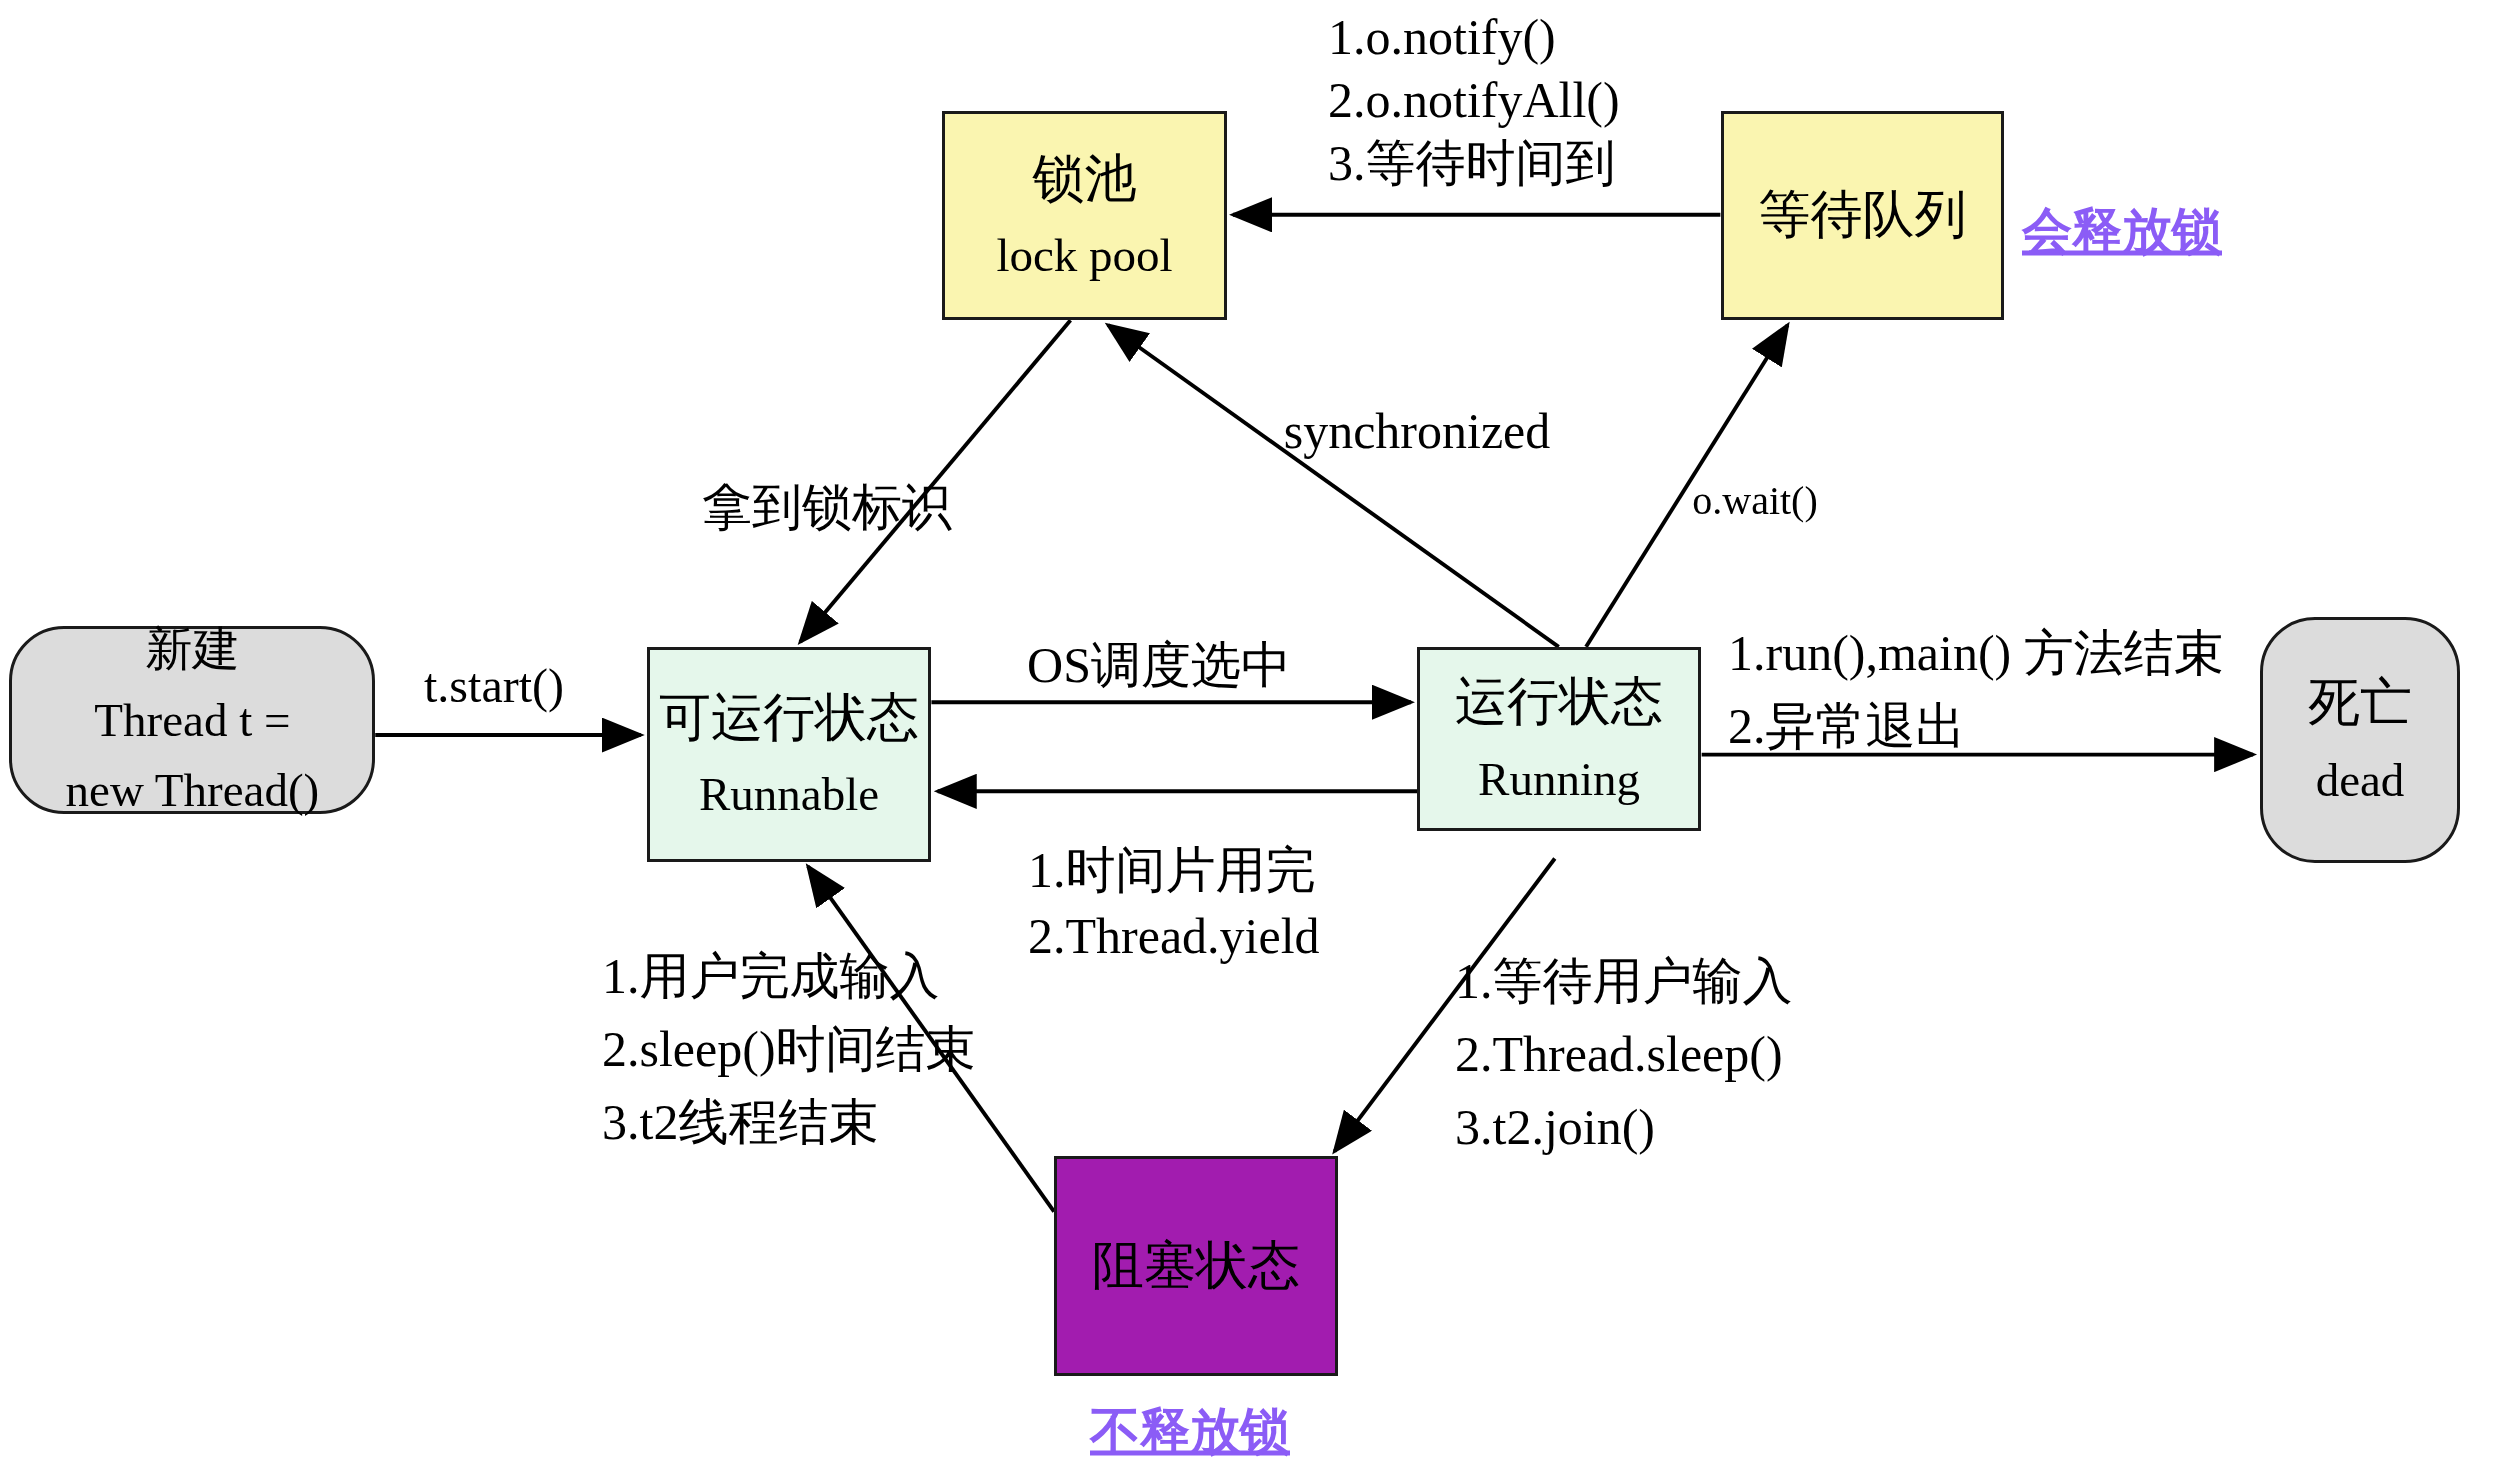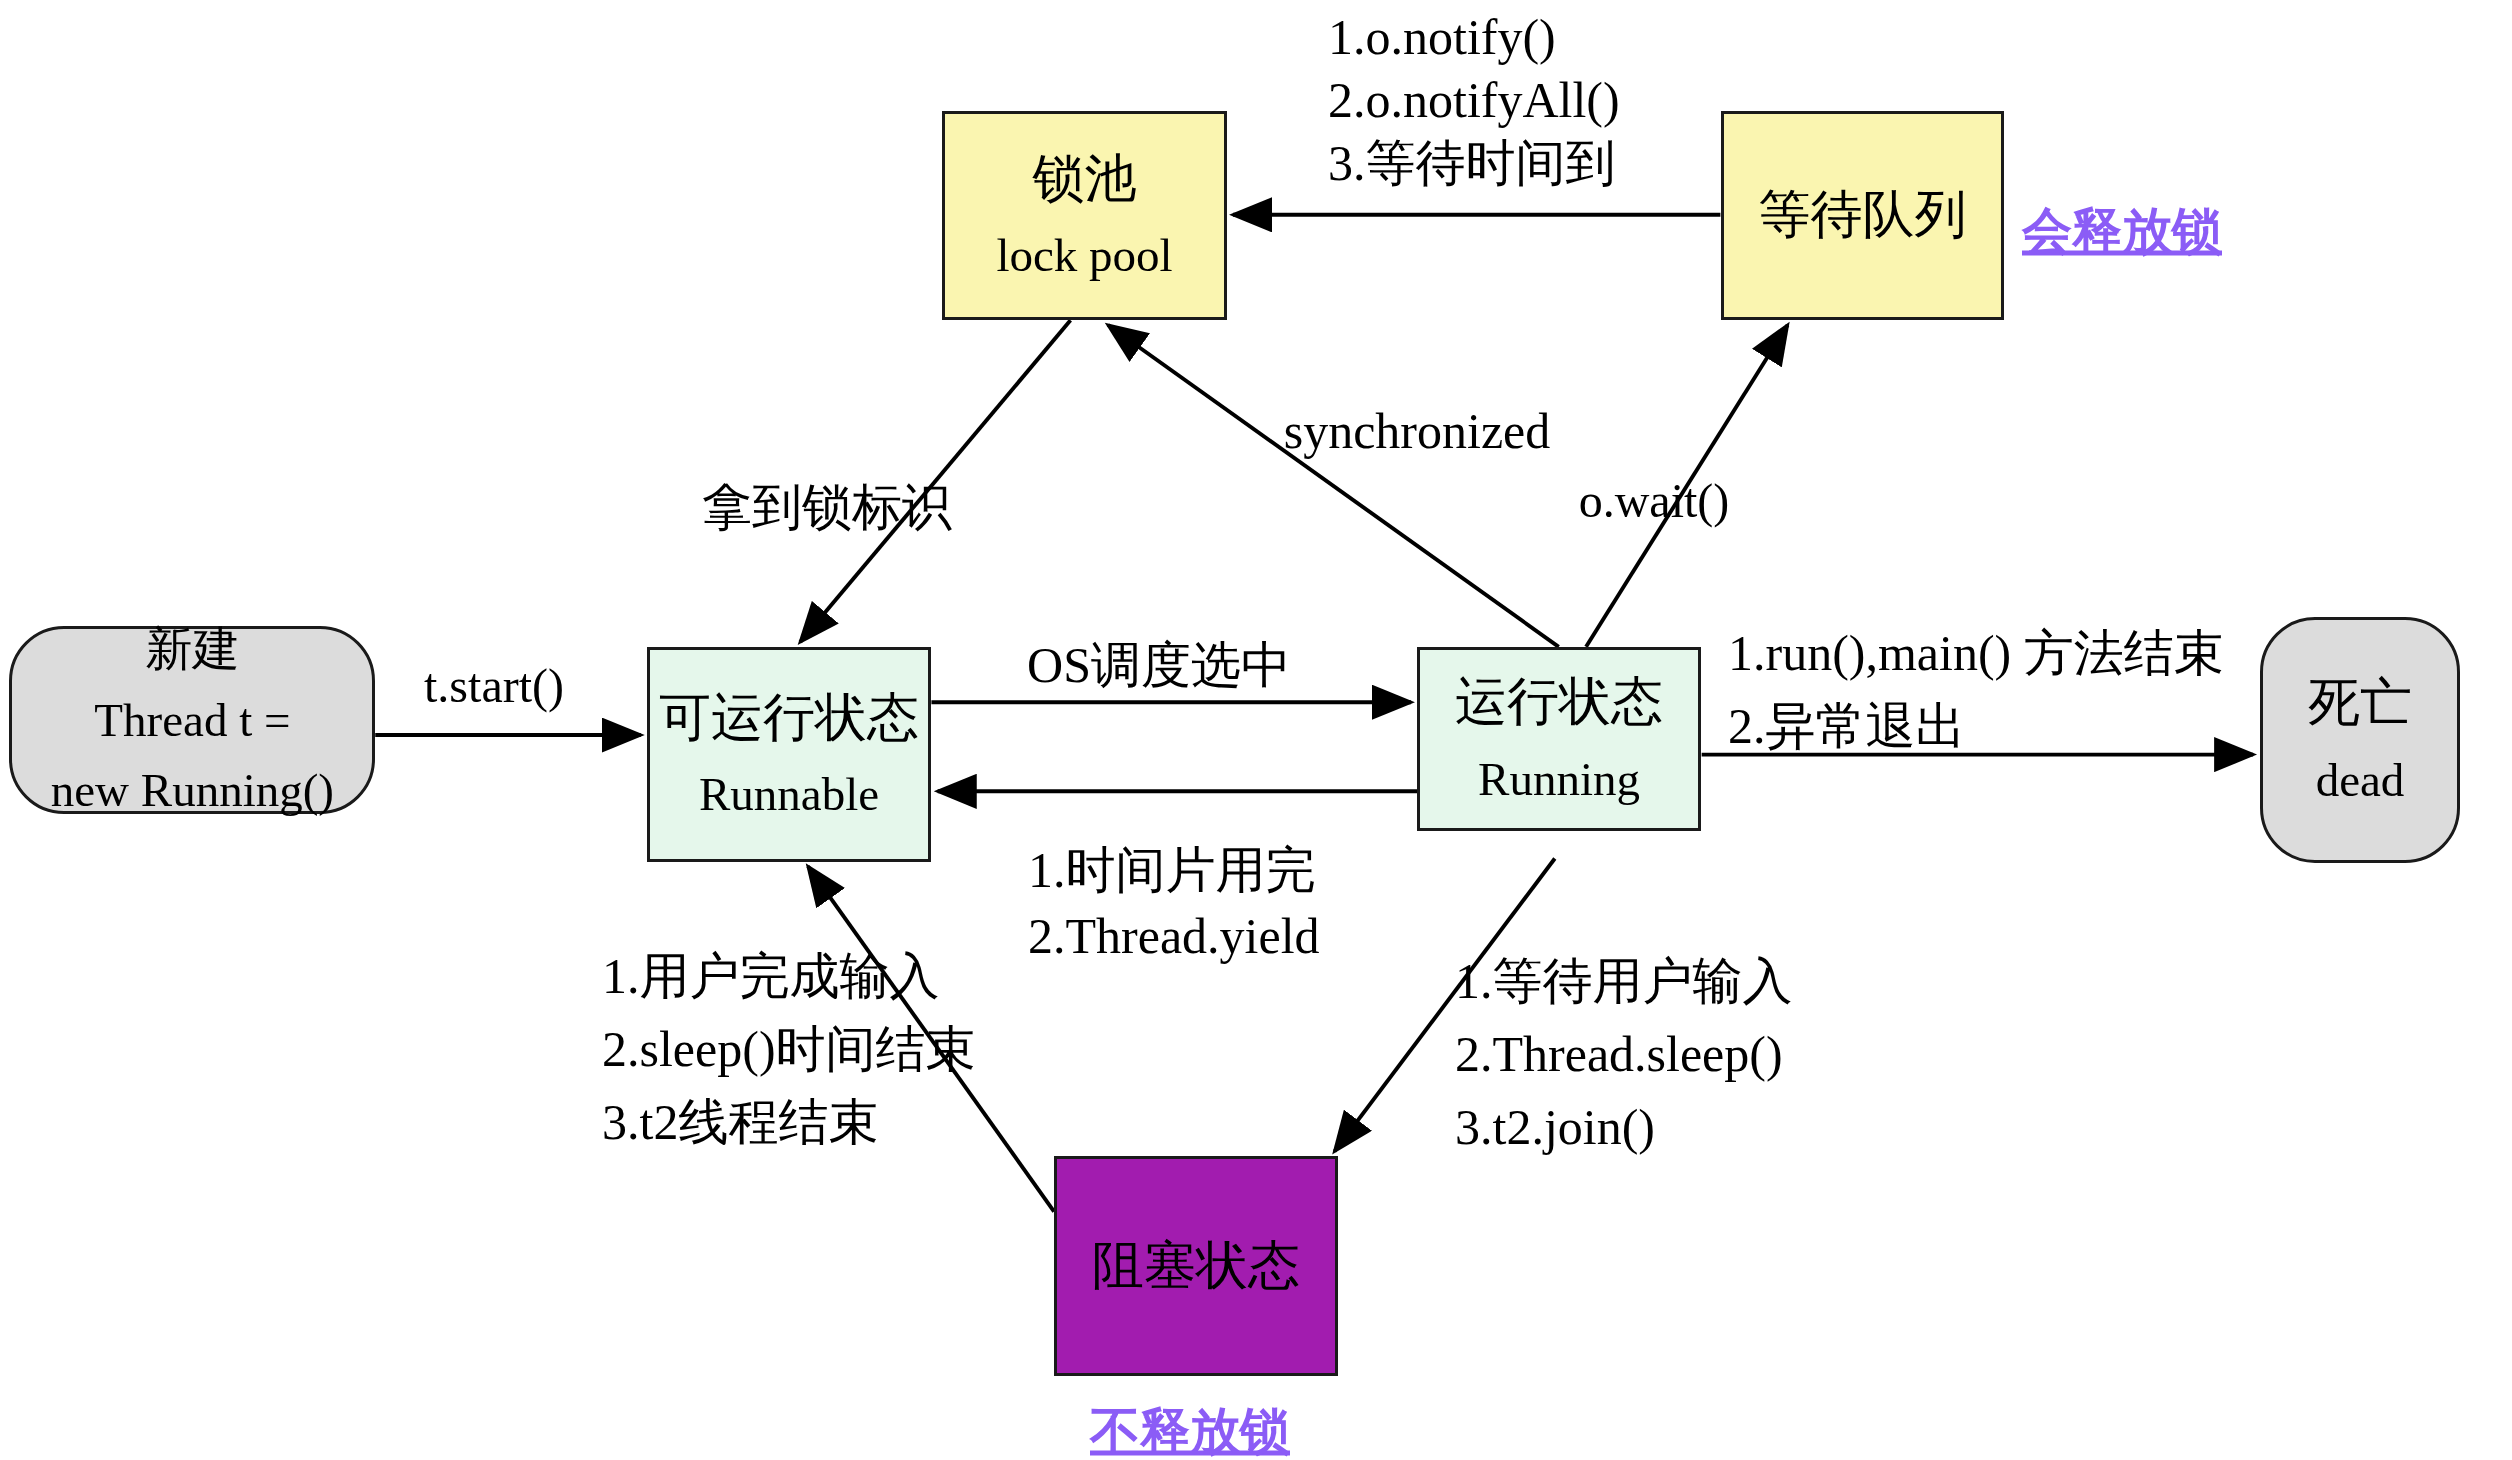--- a/index.html
+++ b/index.html
@@ -48,21 +48,21 @@
   .red{color:#8b5cf6;font-weight:bold;text-decoration:underline;}
 
   #lbl-notify     {left:1328px;top:6.3px;line-height:63px;}
   #lbl-will-release{left:2122px;top:231px;font-size:50px;}
   #lbl-t-start    {left:494px;top:686px;font-size:48px;}
   #lbl-os         {left:1159px;top:665px;}
   #lbl-yield      {left:1028px;top:817px;line-height:66px;margin-top:20px;}
   #lbl-to-dead    {left:1728px;top:617px;line-height:73px;}
   #lbl-get-lock   {left:827px;top:468px;margin-top:39px;}
   #lbl-sync       {left:1417px;top:431px;}
-  #lbl-o-wait     {left:1654px;top:501px;font-size:48px;text-align:right;}
+  #lbl-o-wait     {left:1755px;top:501px;font-size:40px;text-align:right;}
   #lbl-wake       {left:602px;top:940px;line-height:73px;}
   #lbl-block      {left:1455px;top:945px;line-height:73px;}
   #lbl-no-release {left:1190px;top:1431px;font-size:50px;}
 </style>
 </head>
 <body>
 
 <div class="canvas">
 
   <svg class="edges" width="2512" height="1460" viewBox="0 0 3215 1869">
@@ -88,21 +88,21 @@
     <div class="en">lock pool</div>
   </div>
 
   <div class="node fill-yellow" id="node-wait-queue">
     <div class="zh">等待队列</div>
   </div>
 
   <div class="node rounded" id="node-new">
     <div class="zh">新建</div>
     <div class="en">Thread t =</div>
-    <div class="en">new Running()</div>
+    <div class="en">new Thread()</div>
   </div>
 
   <div class="node fill-mint" id="node-runnable">
     <div class="zh">可运行状态</div>
     <div class="en">Runnable</div>
   </div>
 
   <div class="node fill-mint" id="node-running">
     <div class="zh">运行状态</div>
     <div class="en">Running</div>

